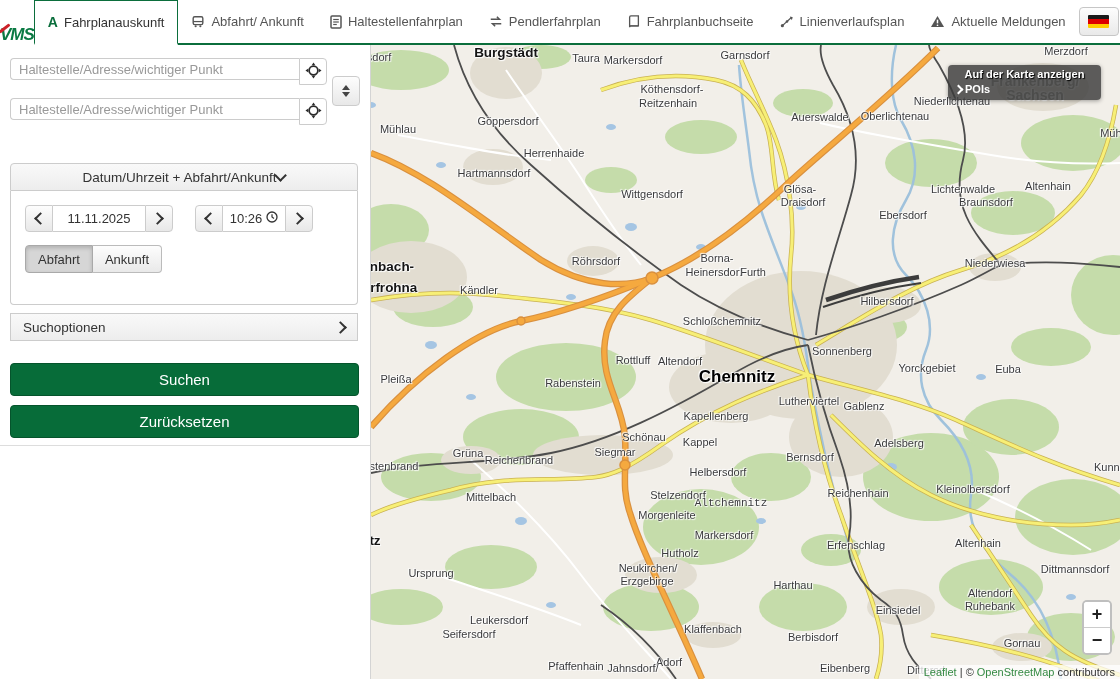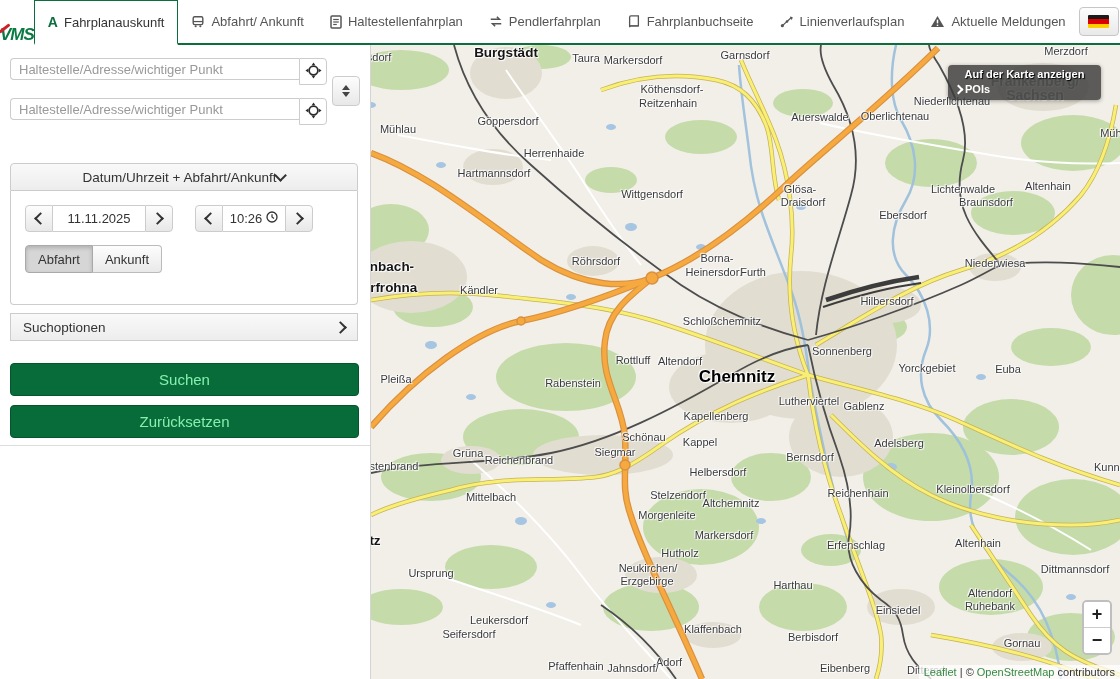--- a/index.html
+++ b/index.html
@@ -55,21 +55,21 @@
   .time-field{width:62px;}
   .time-group{margin-left:22px;}
 
   .toggle-row{display:flex;margin-top:13px;}
   .tgl{height:28px;padding:0 12px;border:1px solid #bbb;font-size:13px;color:#333;cursor:pointer;background:linear-gradient(#fdfdfd,#e9e9e9);}
   .tgl.on{background:#d6d6d6;box-shadow:inset 0 2px 4px rgba(0,0,0,.18);border-color:#a9a9a9;}
   .tgl:first-child{border-radius:4px 0 0 4px;}
   .tgl:last-child{border-radius:0 4px 4px 0;border-left:0;}
 
   .btn-green{display:block;width:349px;height:33px;margin-top:9px;background:#076c39;border:1px solid #05542c;border-radius:4px;
-             color:#86efac;font-size:15px;font-family:"Liberation Sans",sans-serif;cursor:pointer;}
+             color:#ffffff;font-size:15px;font-family:"Liberation Sans",sans-serif;cursor:pointer;}
   .btn-search{margin-top:22px;}
 
   
   .map{position:absolute;left:371px;top:45px;width:749px;height:634px;overflow:hidden;background:#f2efe9;}
   .map svg.base{position:absolute;left:0;top:0;}
   .lbl{position:absolute;transform:translate(-50%,-50%);white-space:nowrap;font-size:11px;color:#3a3a3c;
        text-shadow:0 0 2px #fff,0 0 2px #fff,1px 1px 1px #fff,-1px -1px 1px #fff;pointer-events:none;}
   .lbl.city{font-size:17px;font-weight:bold;color:#000;}
   .lbl.town{font-size:13.5px;font-weight:bold;color:#151515;}
   .lbl.grey{font-size:14px;font-weight:bold;color:#9c9c94;}
@@ -456,21 +456,21 @@
       <span class="lbl" style="left: 602px; top: 444px;">Kleinolbersdorf</span>
       <span class="lbl" style="left: 753px; top: 422px;">Kunnersdorf</span>
       <span class="lbl" style="left: 97px; top: 408px;">Grüna</span>
       <span class="lbl" style="left: 148px; top: 415px;">Reichenbrand</span>
       <span class="lbl" style="left: 23px; top: 421px;">stenbrand</span>
       <span class="lbl town" style="left: 4px; top: 495px;">tz</span>
       <span class="lbl" style="left: 120px; top: 452px;">Mittelbach</span>
       <span class="lbl" style="left: 267px; top: 450px; margin-left: 40px;">Stelzendorf</span>
       <span class="lbl" style="left: 296px; top: 470px;">Morgenleite</span>
       <span class="lbl" style="left: 347px; top: 427px;">Helbersdorf</span>
-      <span class="lbl" style="left: 360px; top: 458px;">Altchemnitz</span>
+      <span class="lbl" style="left: 360px; top: 458px; font-family: Liberation Mono, monospace;">Altchemnitz</span>
       <span class="lbl" style="left: 353px; top: 490px;">Markersdorf</span>
       <span class="lbl" style="left: 485px; top: 500px;">Erfenschlag</span>
       <span class="lbl" style="left: 309px; top: 508px;">Hutholz</span>
       <span class="lbl" style="left: 277px; top: 523px;">Neukirchen/</span>
       <span class="lbl" style="left: 276px; top: 536px;">Erzgebirge</span>
       <span class="lbl" style="left: 422px; top: 540px;">Harthau</span>
       <span class="lbl" style="left: 527px; top: 565px;">Einsiedel</span>
       <span class="lbl" style="left: 607px; top: 498px;">Altenhain</span>
       <span class="lbl" style="left: 704px; top: 524px;">Dittmannsdorf</span>
       <span class="lbl" style="left: 619px; top: 548px;">Altendorf</span>

